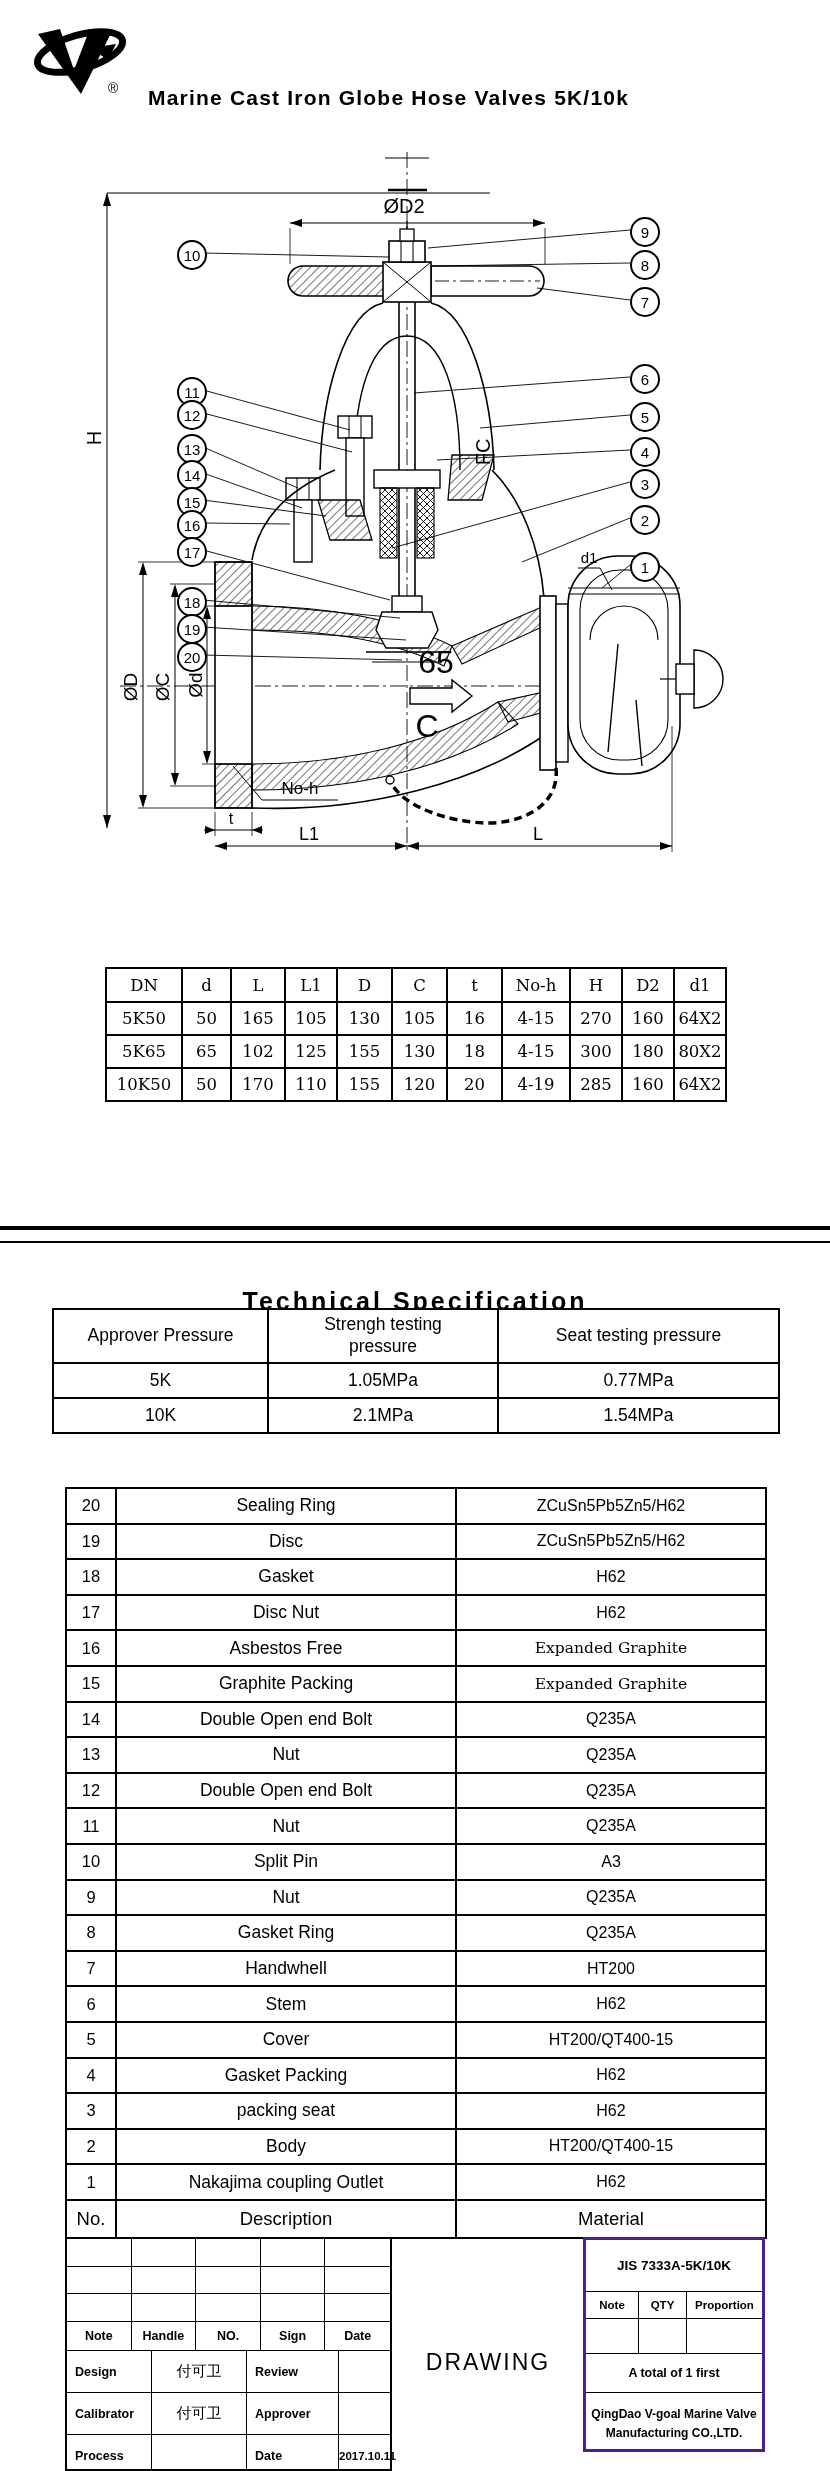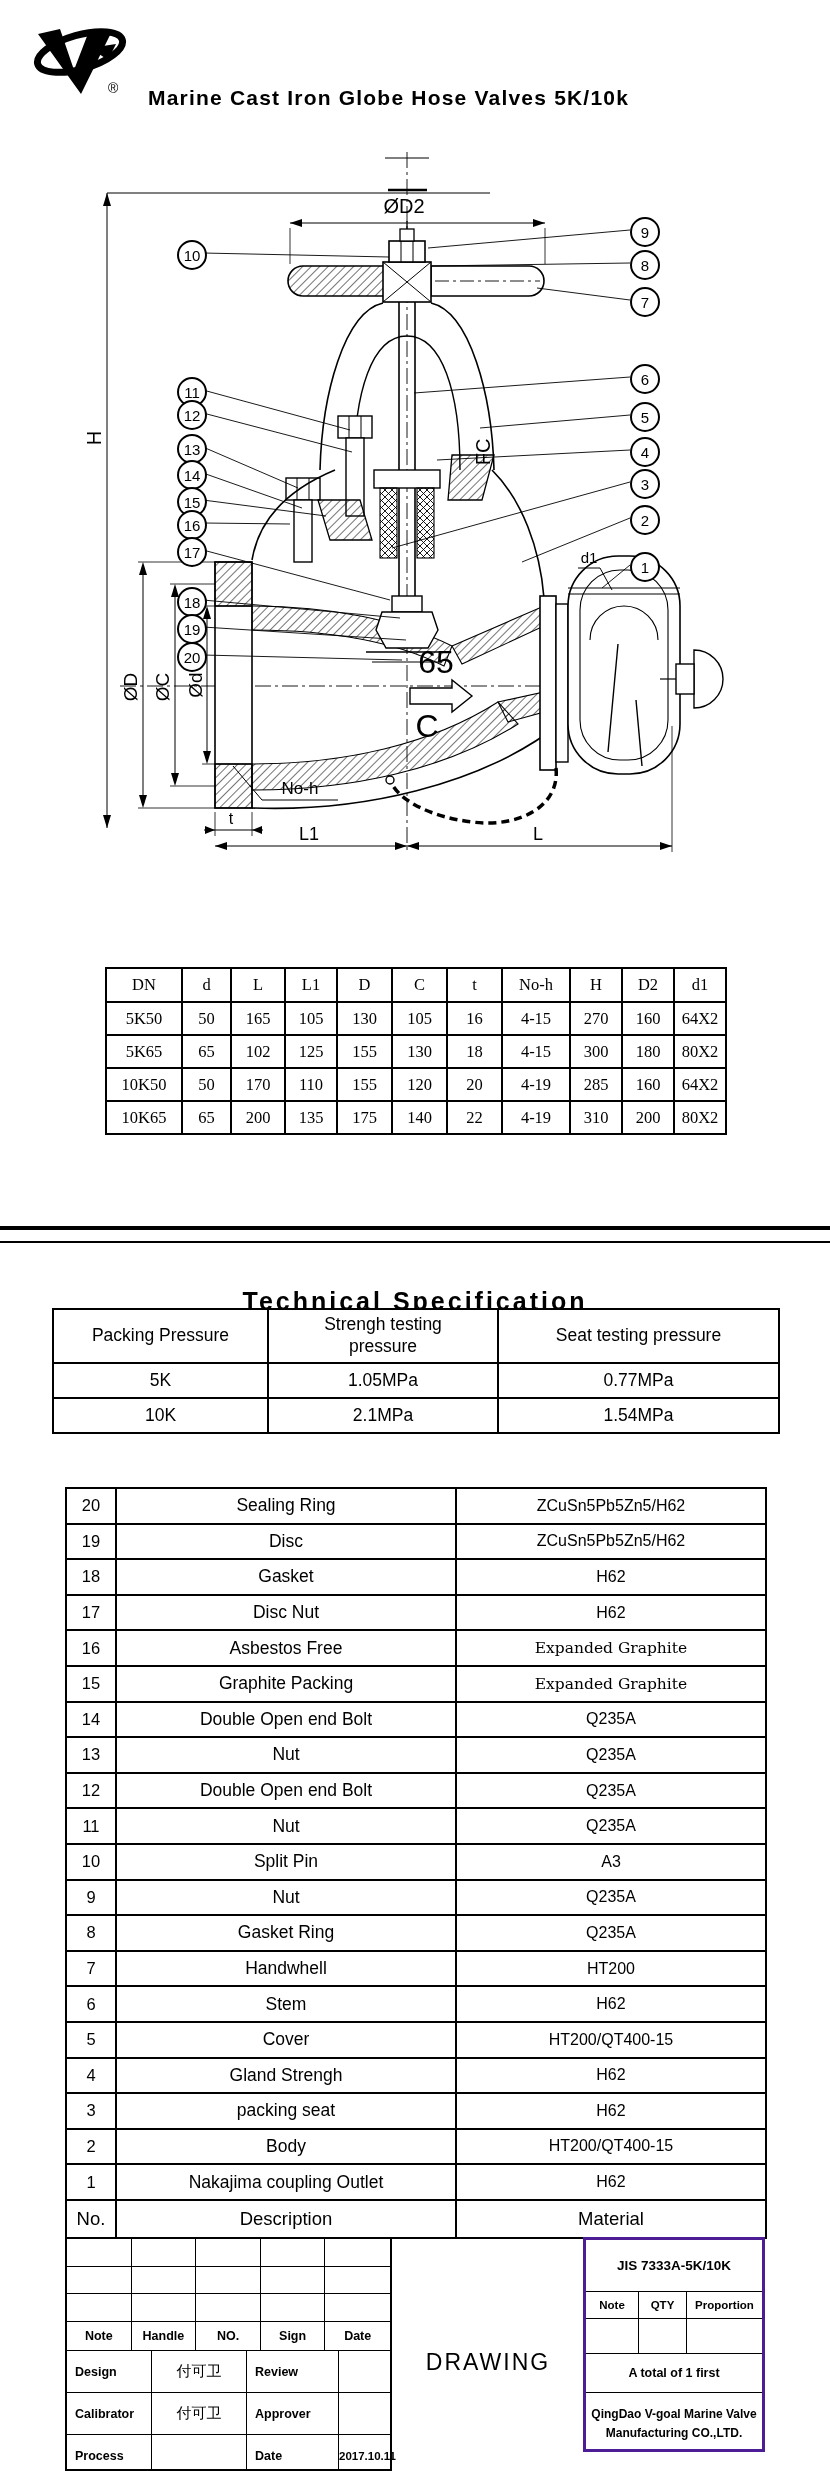--- a/index.html
+++ b/index.html
@@ -19,21 +19,21 @@
   .dlabel{position:absolute;transform:translate(-50%,-50%);white-space:nowrap;z-index:2;}
   .rot{transform:translate(-50%,-50%) rotate(-90deg);}
   .f20{font-size:20px;} .f19{font-size:19px;} .f18{font-size:18px;}
   .f17{font-size:17px;} .f16{font-size:16px;} .f15{font-size:15px;}
   .f32{font-size:32px;}
   
   table{border-collapse:collapse;background:#fff;}
   td,th{border:2px solid #000;text-align:center;padding:0;font-weight:400;}
   .dim-table{position:absolute;left:105px;top:967px;width:620px;table-layout:fixed;
              font-family:"DejaVu Serif",serif;font-size:16.5px;}
-  .dim-table tr.hd{height:34px;} .dim-table tr{height:33px;font-family:Liberation Serif, serif;}
+  .dim-table tr.hd{height:34px;} .dim-table tr{height:33px;}
   
   .rule{position:absolute;left:0;width:830px;background:#000;}
   .rule.thick{top:1226px;height:4px;} .rule.thin{top:1241px;height:2px;}
   
   .spec-head{position:absolute;left:0;top:1266px;width:830px;text-align:center;
              font-size:25px;letter-spacing:3px;font-weight:700;}
   .spec-table{position:absolute;left:52px;top:1308px;width:726px;table-layout:fixed;
               font-size:17.5px;}
   .spec-table th{white-space:pre-line;font-weight:400;line-height:1.25;}
   .spec-table tr.hd{height:54px;} .spec-table tr{height:35px;}
@@ -354,50 +354,37 @@
           <td>110</td>
           <td>155</td>
           <td>120</td>
           <td>20</td>
           <td>4-19</td>
           <td>285</td>
           <td>160</td>
           <td>64X2</td>
         </tr>
 
-        <tr>
-          <td>10K65</td>
-          <td>65</td>
-          <td>200</td>
-          <td>135</td>
-          <td>175</td>
-          <td>140</td>
-          <td>22</td>
-          <td>4-19</td>
-          <td>310</td>
-          <td>200</td>
-          <td>80X2</td>
-        </tr>
       </tbody>
   </table>
 
   <div class="rule thick"></div>
   <div class="rule thin"></div>
 
   <h2 class="spec-head">Technical Specification</h2>
   <table class="spec-table">
     <colgroup>
         <col style="width:215px">
         <col style="width:230px">
         <col style="width:281px">
       </colgroup>
     <thead>
       <tr class="hd">
 
-      <th>Packing Pressure</th>
+      <th>Approver Pressure</th>
           <th>Strengh testing
 pressure</th>
           <th>Seat testing pressure</th>
         </tr>
     </thead>
     <tbody>
 
         <tr>
           <td>5K</td>
           <td>1.05MPa</td>
@@ -511,21 +498,21 @@
         </tr>
 
         <tr>
           <td class="no">5</td>
           <td>Cover</td>
           <td class="mat">HT200/QT400-15</td>
         </tr>
 
         <tr>
           <td class="no">4</td>
-          <td>Gland Strengh</td>
+          <td>Gasket Packing</td>
           <td class="mat">H62</td>
         </tr>
 
         <tr>
           <td class="no">3</td>
           <td>packing seat</td>
           <td class="mat">H62</td>
         </tr>
 
         <tr>

